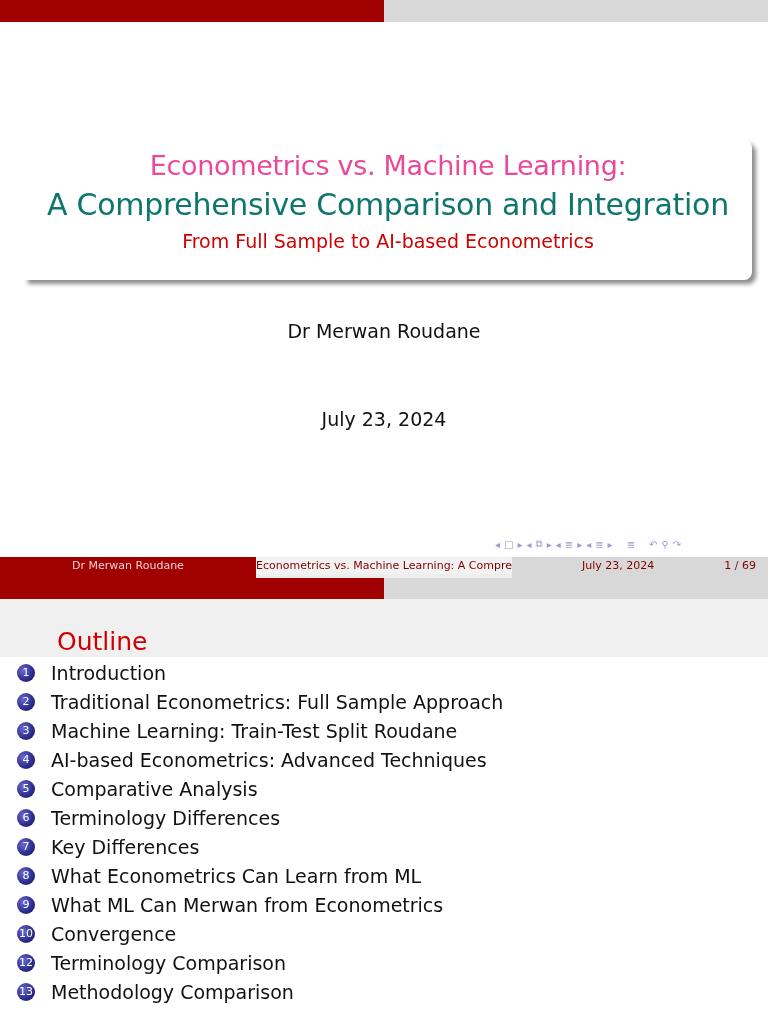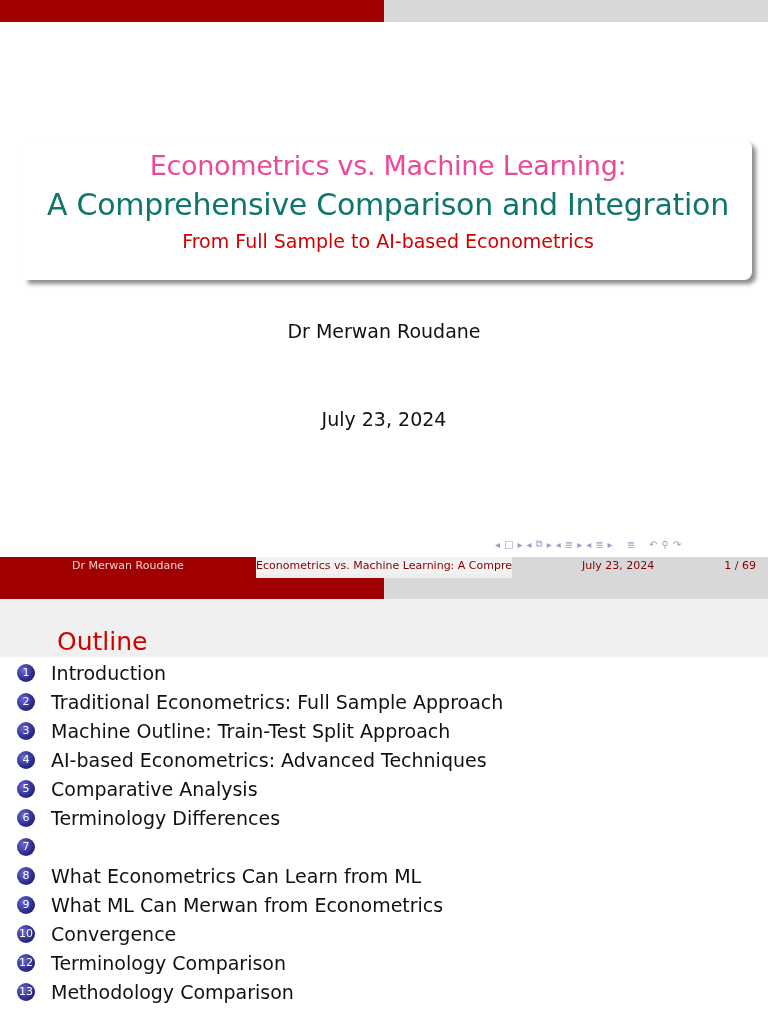--- a/index.html
+++ b/index.html
@@ -93,36 +93,37 @@
   <li>
       <span class="ball">1</span>
       <span>Introduction</span>
     </li>
   <li>
       <span class="ball">2</span>
       <span>Traditional Econometrics: Full Sample Approach</span>
     </li>
   <li>
       <span class="ball">3</span>
-      <span>Machine Outline: Train-Test Split Approach</span>
+      <span>Machine Learning: Train-Test Split Roudane</span>
     </li>
   <li>
       <span class="ball">4</span>
       <span>AI-based Econometrics: Advanced Techniques</span>
     </li>
   <li>
       <span class="ball">5</span>
       <span>Comparative Analysis</span>
     </li>
   <li>
       <span class="ball">6</span>
       <span>Terminology Differences</span>
     </li>
   <li>
       <span class="ball">7</span>
+      <span>Key Differences</span>
     </li>
   <li>
       <span class="ball">8</span>
       <span>What Econometrics Can Learn from ML</span>
     </li>
   <li>
       <span class="ball">9</span>
       <span>What ML Can Merwan from Econometrics</span>
     </li>
   <li>

